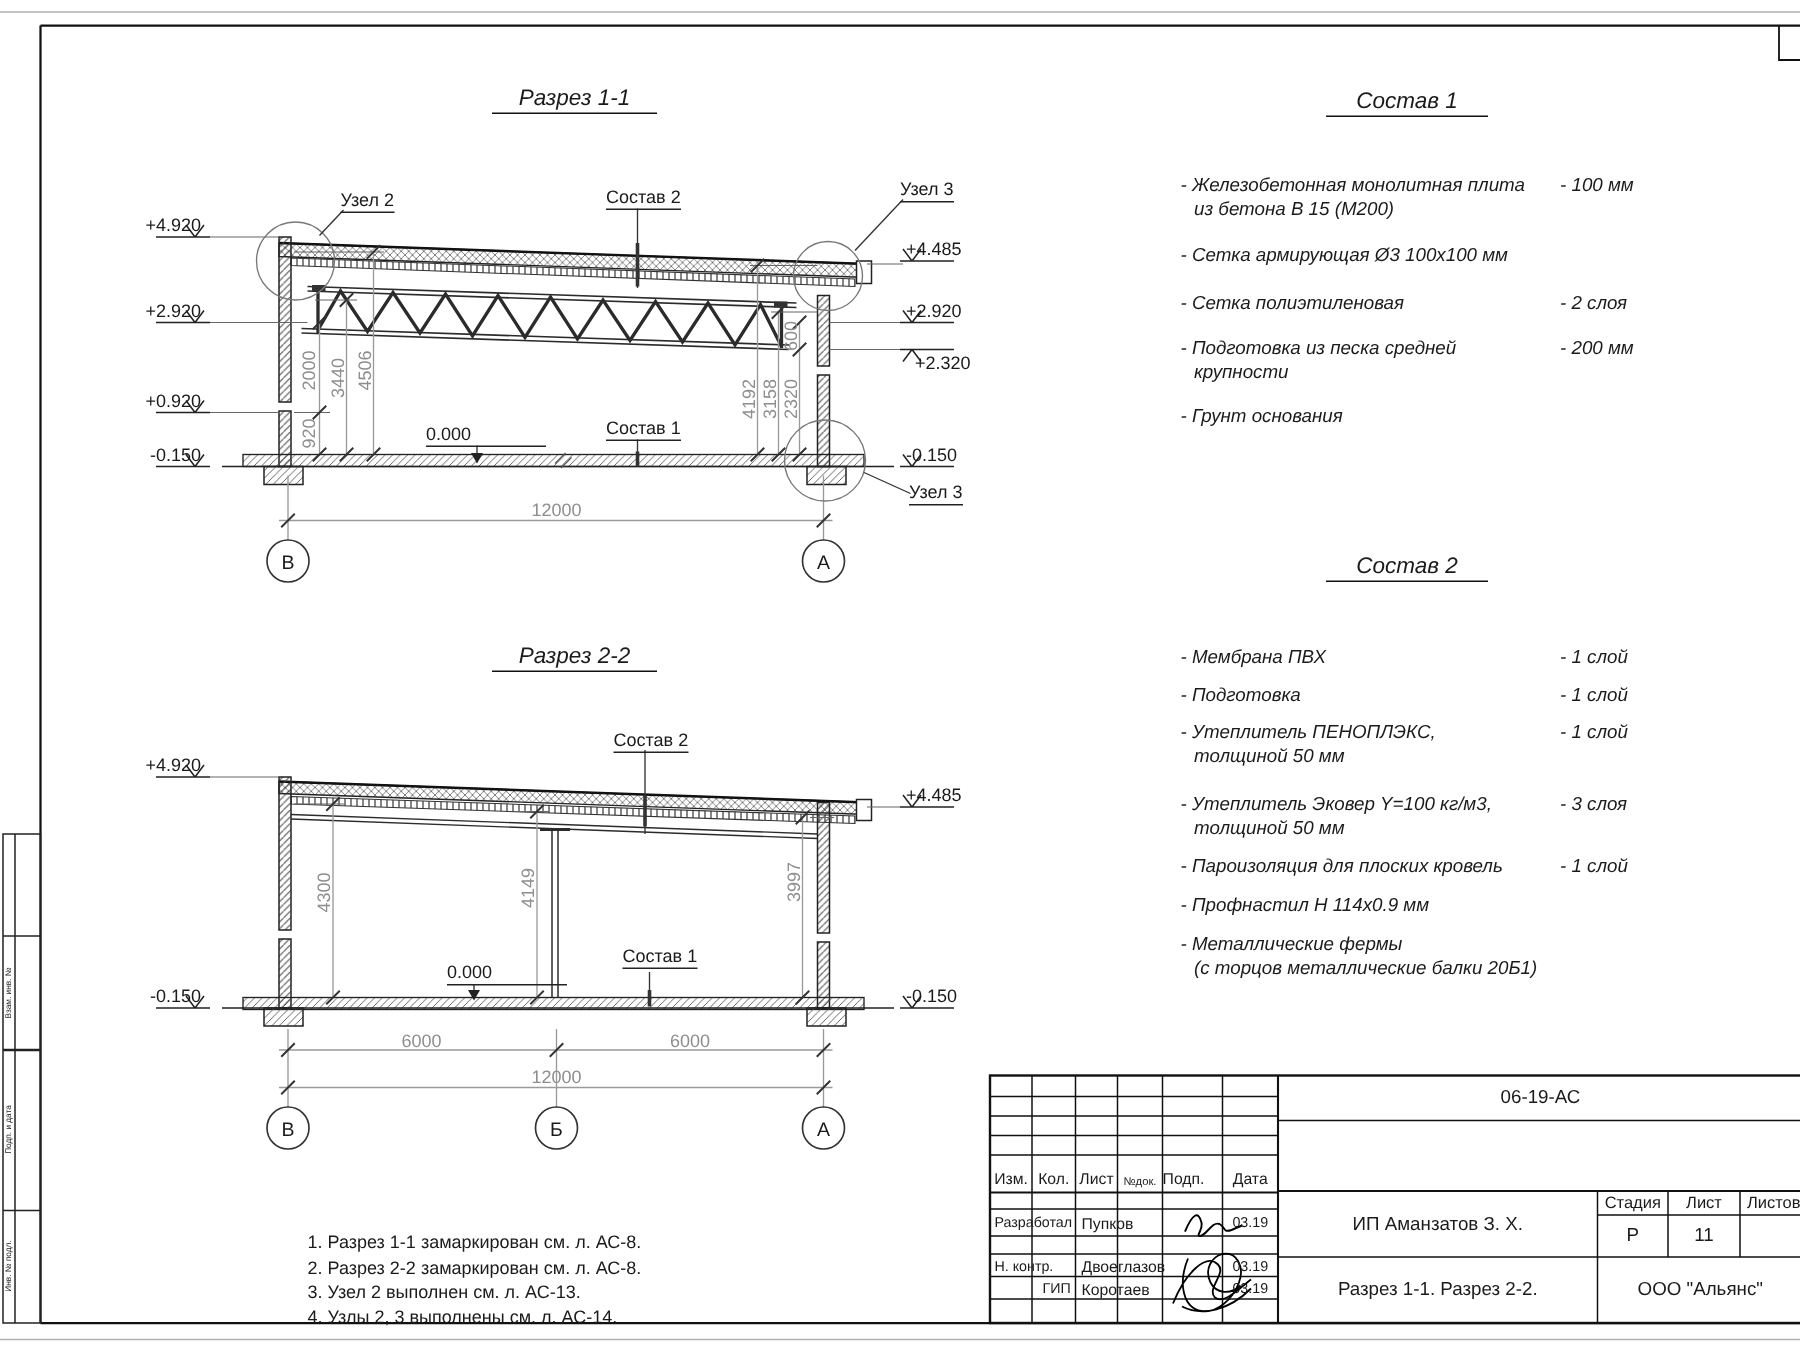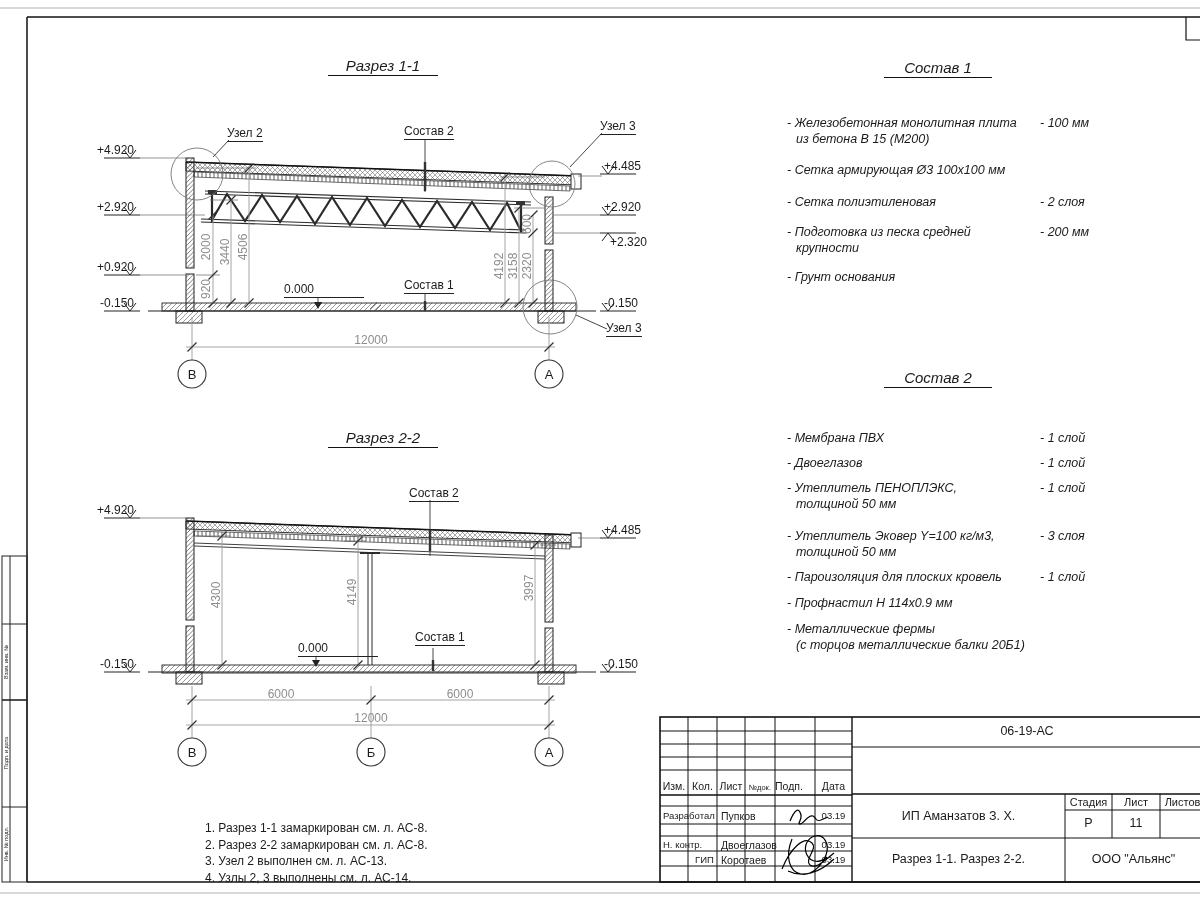--- a/index.html
+++ b/index.html
@@ -348,21 +348,21 @@
       </div>
 </div>
 
 <div class="dtitle" style="left:884px;top:369px;width:108px;">Состав 2</div>
 <div class="comp-items" style="left:787px;top:430px;">
   <div class="ci" style="margin-bottom:9px">
         <div class="ci-n">- Мембрана ПВХ</div>
         <div class="ci-v">- 1 слой</div>
       </div>
   <div class="ci" style="margin-bottom:9px">
-        <div class="ci-n">- Двоеглазов</div>
+        <div class="ci-n">- Подготовка</div>
         <div class="ci-v">- 1 слой</div>
       </div>
   <div class="ci" style="margin-bottom:16px">
         <div class="ci-n">- Утеплитель ПЕНОПЛЭКС,
 толщиной 50 мм</div>
         <div class="ci-v">- 1 слой</div>
       </div>
   <div class="ci" style="margin-bottom:9px">
         <div class="ci-n">- Утеплитель Эковер Y=100 кг/м3,
 толщиной 50 мм</div>

